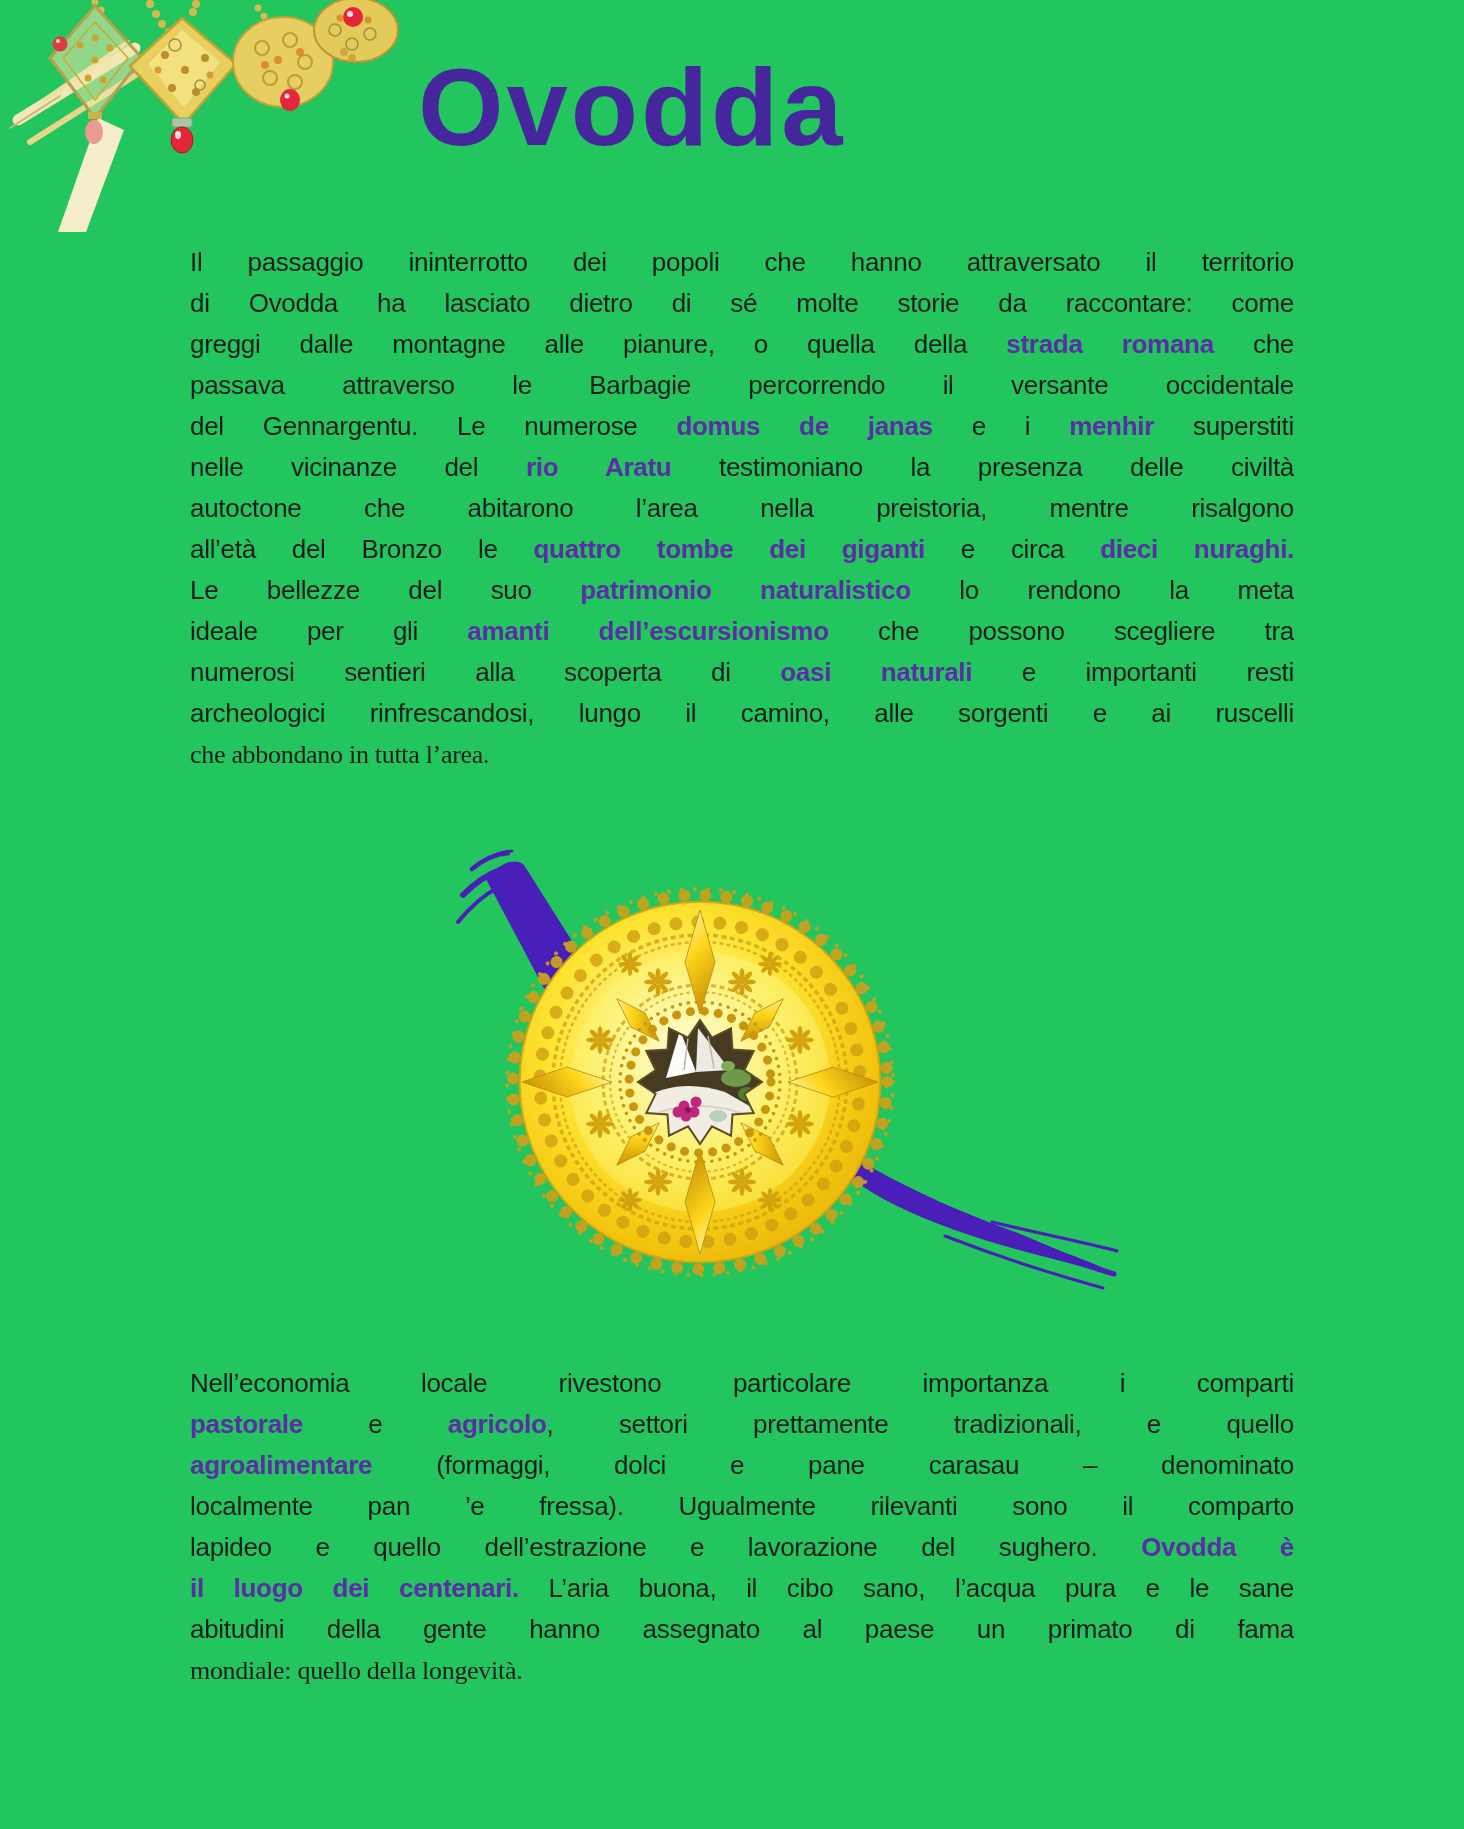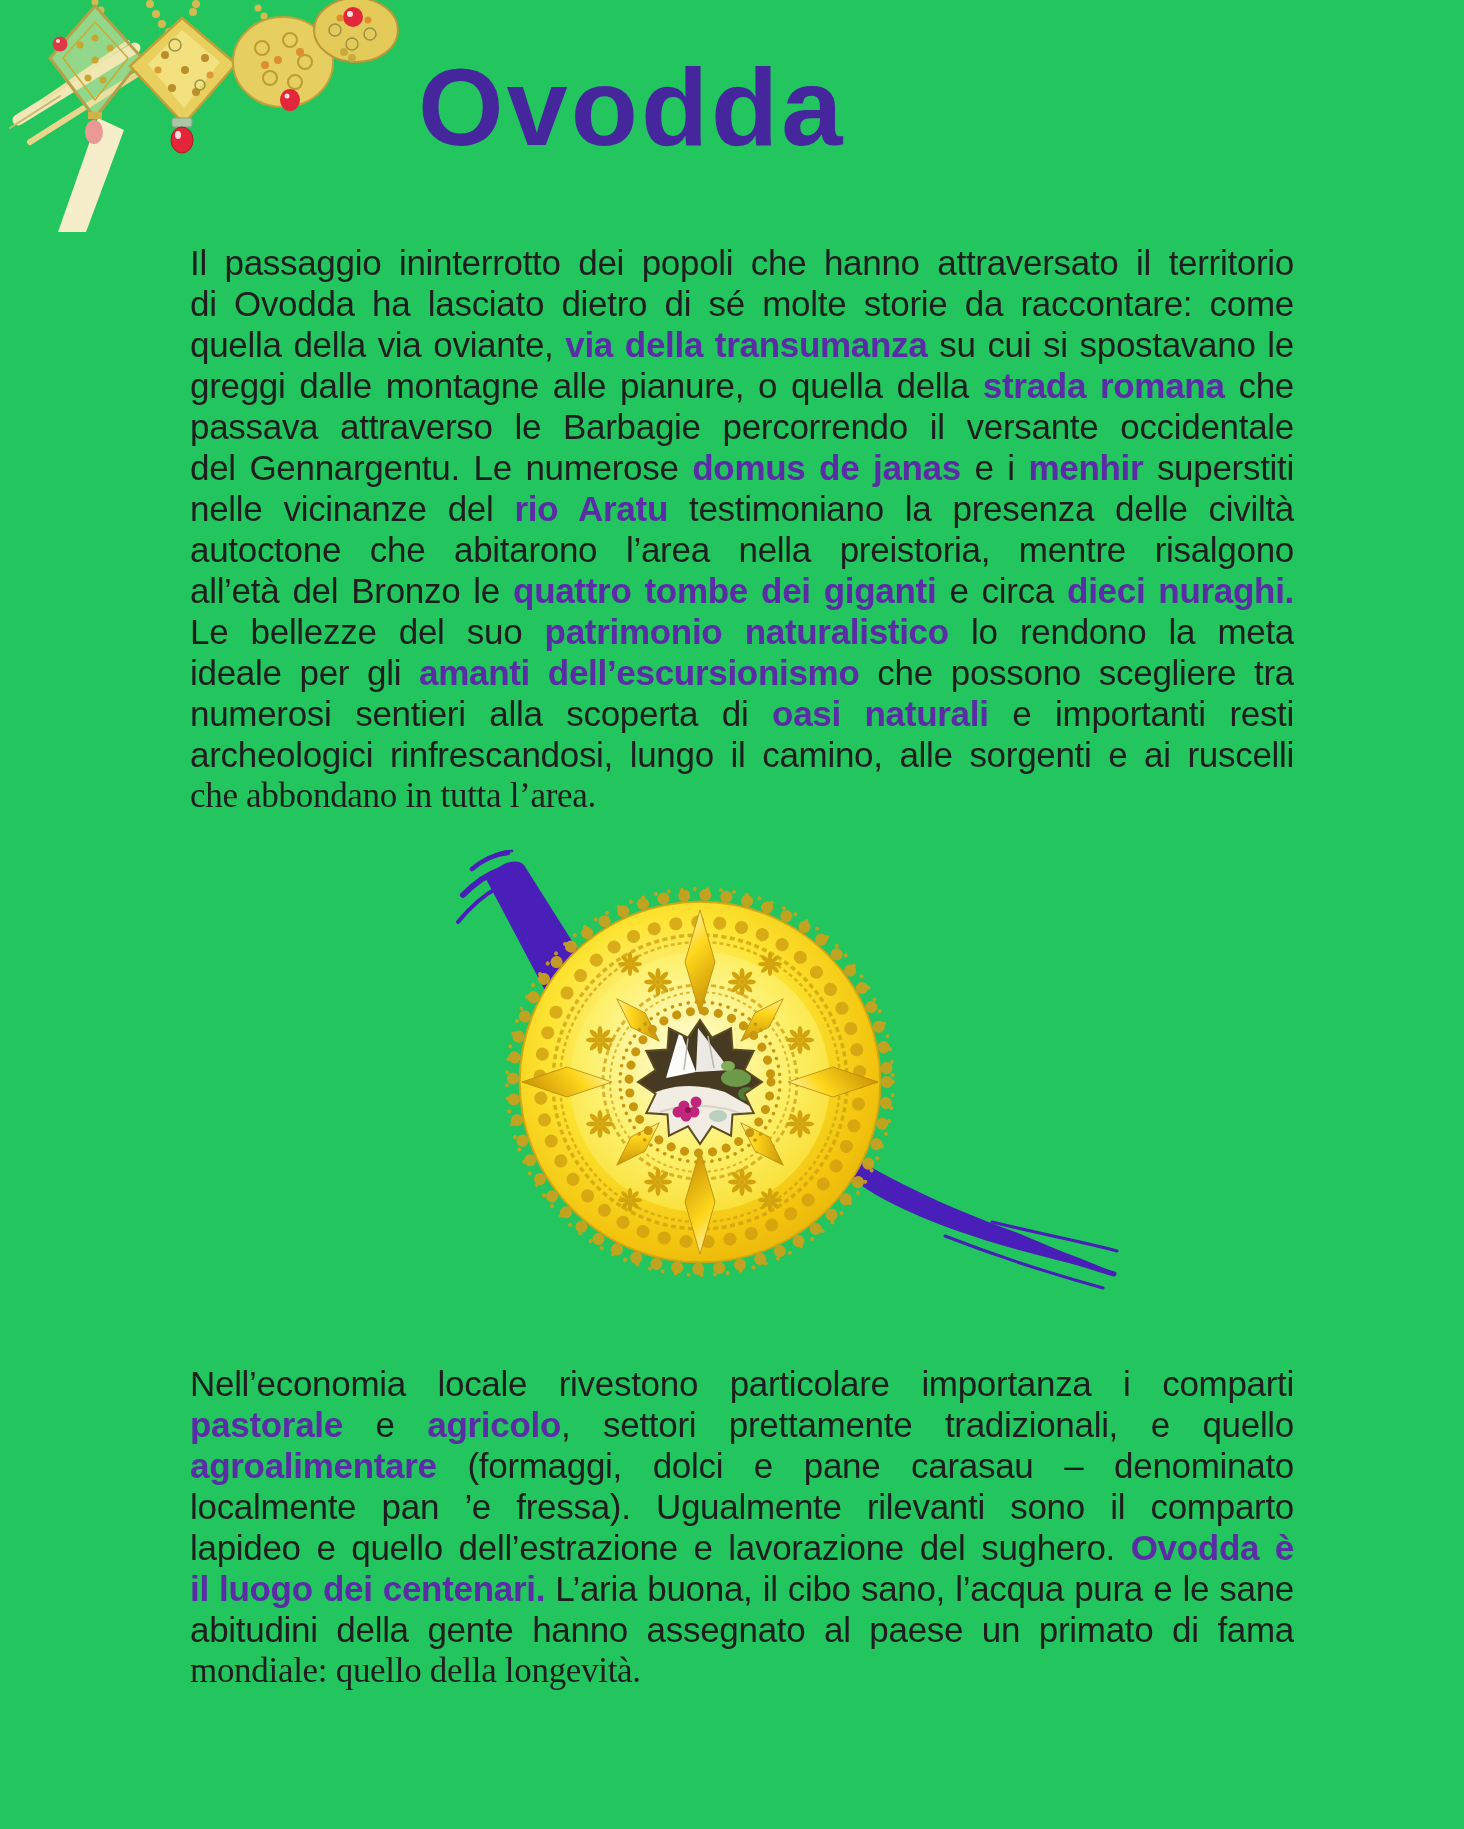--- a/index.html
+++ b/index.html
@@ -6,21 +6,21 @@
   #page{
     position:relative;width:1464px;height:1829px;background:#22c55e;overflow:hidden;
     font-family:"Liberation Sans",sans-serif;color:var(--c-body-text,#1e1e1e);
   }
   #jewelry{position:absolute;left:0;top:0;}
   h1#title{
     position:absolute;left:418px;top:52px;margin:0;
     font-size:110px;line-height:110px;font-weight:700;letter-spacing:3px;
     color:var(--c-title,#46269d);
   }
-  .para{position:absolute;left:190px;width:1104px;font-size:35px;letter-spacing:-0.3px;}
+  .para{position:absolute;left:190px;width:1104px;font-size:26px;letter-spacing:-0.3px;}
   #para1{top:242px;}
   #para2{top:1363px;}
   .line{
     height:41px;line-height:41px;overflow:hidden;
     text-align:justify;text-align-last:justify;
     white-space:normal;
   }
   .line.last{text-align-last:left;font-family:Liberation Serif, serif;}
   .hl{color:var(--c-highlight,#5b2ca6);font-weight:700;}
   #medallion{position:absolute;left:400px;top:845px;}
@@ -124,21 +124,20 @@
           <circle cx="344" cy="52" r="4"></circle>
         </g>
     </g>
   </svg>
 
   <h1 id="title">Ovodda</h1>
 
   <div class="para" id="para1">
       <div class="line"><span>Il passaggio ininterrotto dei popoli che hanno attraversato il territorio</span></div>
       <div class="line"><span>di Ovodda ha lasciato dietro di sé molte storie da raccontare: come</span></div>
-      <div class="line"><span>quella della via oviante, </span><span class="hl">via della transumanza</span><span> su cui si spostavano le</span></div>
       <div class="line"><span>greggi dalle montagne alle pianure, o quella della </span><span class="hl">strada romana</span><span> che</span></div>
       <div class="line"><span>passava attraverso le Barbagie percorrendo il versante occidentale</span></div>
       <div class="line"><span>del Gennargentu. Le numerose </span><span class="hl">domus de janas</span><span> e i </span><span class="hl">menhir</span><span> superstiti</span></div>
       <div class="line"><span>nelle vicinanze del </span><span class="hl">rio Aratu</span><span> testimoniano la presenza delle civiltà</span></div>
       <div class="line"><span>autoctone che abitarono l’area nella preistoria, mentre risalgono</span></div>
       <div class="line"><span>all’età del Bronzo le </span><span class="hl">quattro tombe dei giganti</span><span> e circa </span><span class="hl">dieci nuraghi.</span></div>
       <div class="line"><span>Le bellezze del suo </span><span class="hl">patrimonio naturalistico</span><span> lo rendono la meta</span></div>
       <div class="line"><span>ideale per gli </span><span class="hl">amanti dell’escursionismo</span><span> che possono scegliere tra</span></div>
       <div class="line"><span>numerosi sentieri alla scoperta di </span><span class="hl">oasi naturali</span><span> e importanti resti</span></div>
       <div class="line"><span>archeologici rinfrescandosi, lungo il camino, alle sorgenti e ai ruscelli</span></div>

